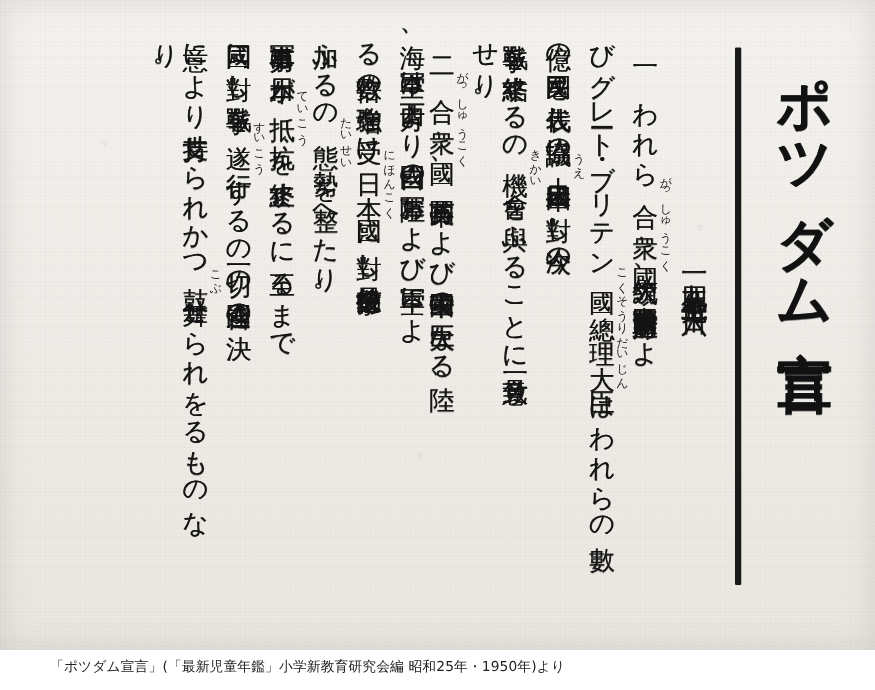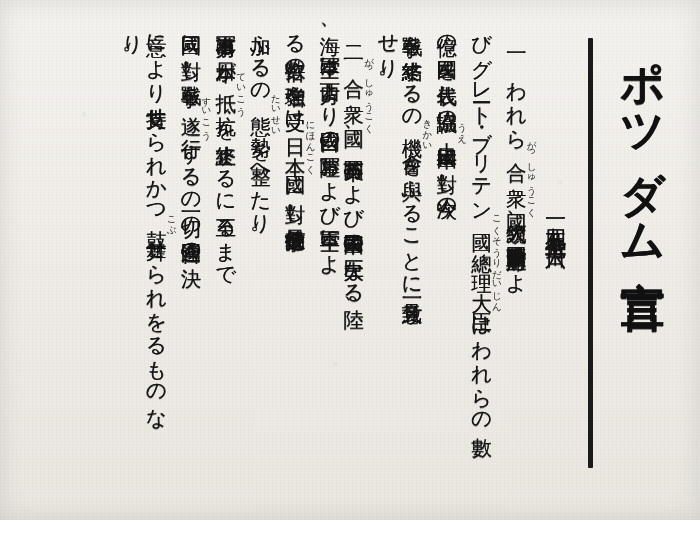--- a/index.html
+++ b/index.html
@@ -151,13 +151,14 @@
       <div class="col col-body">加ふるの<ruby>態勢<rt>たいせい</rt></ruby>を整へたり。</div>
       <div class="col col-body">右軍事力は日本が<ruby>抵抗<rt>ていこう</rt></ruby>を終止するに至るまで</div>
       <div class="col col-body">同國に對し戰爭を<ruby>遂行<rt>すいこう</rt></ruby>するの一切の連合國の決</div>
       <div class="col col-body">意により支持せられかつ<ruby>鼓舞<rt>こぶ</rt></ruby>せられをるものな</div>
       <div class="col col-body">り。</div>
 
     </div>
     <div class="edge-shadow"></div>
   </div>
 
+  <div class="caption">「ポツダム宣言」(「最新児童年鑑」小学新教育研究会編 昭和25年・1950年)より</div>
 </div>
 
 </body></html>

